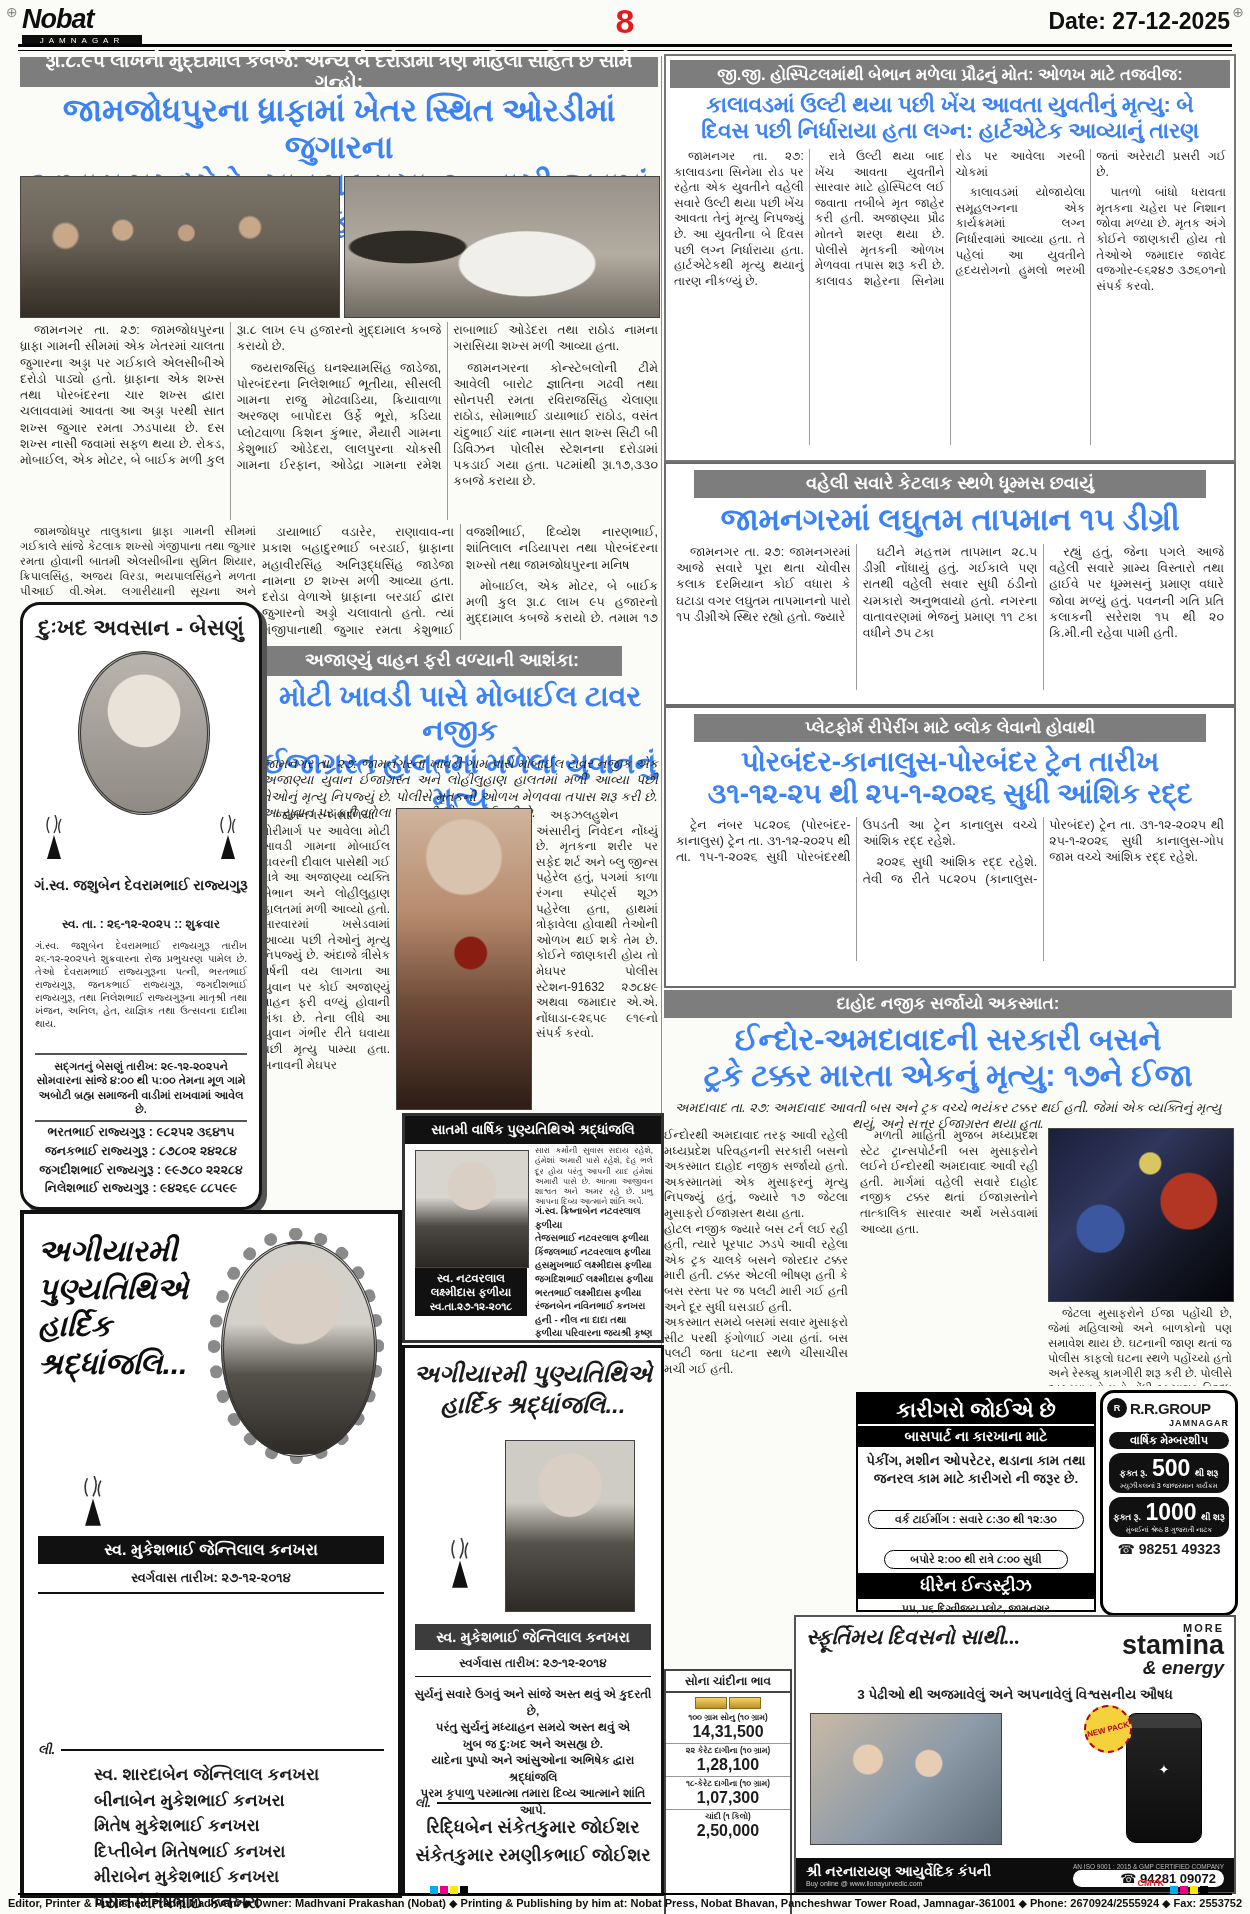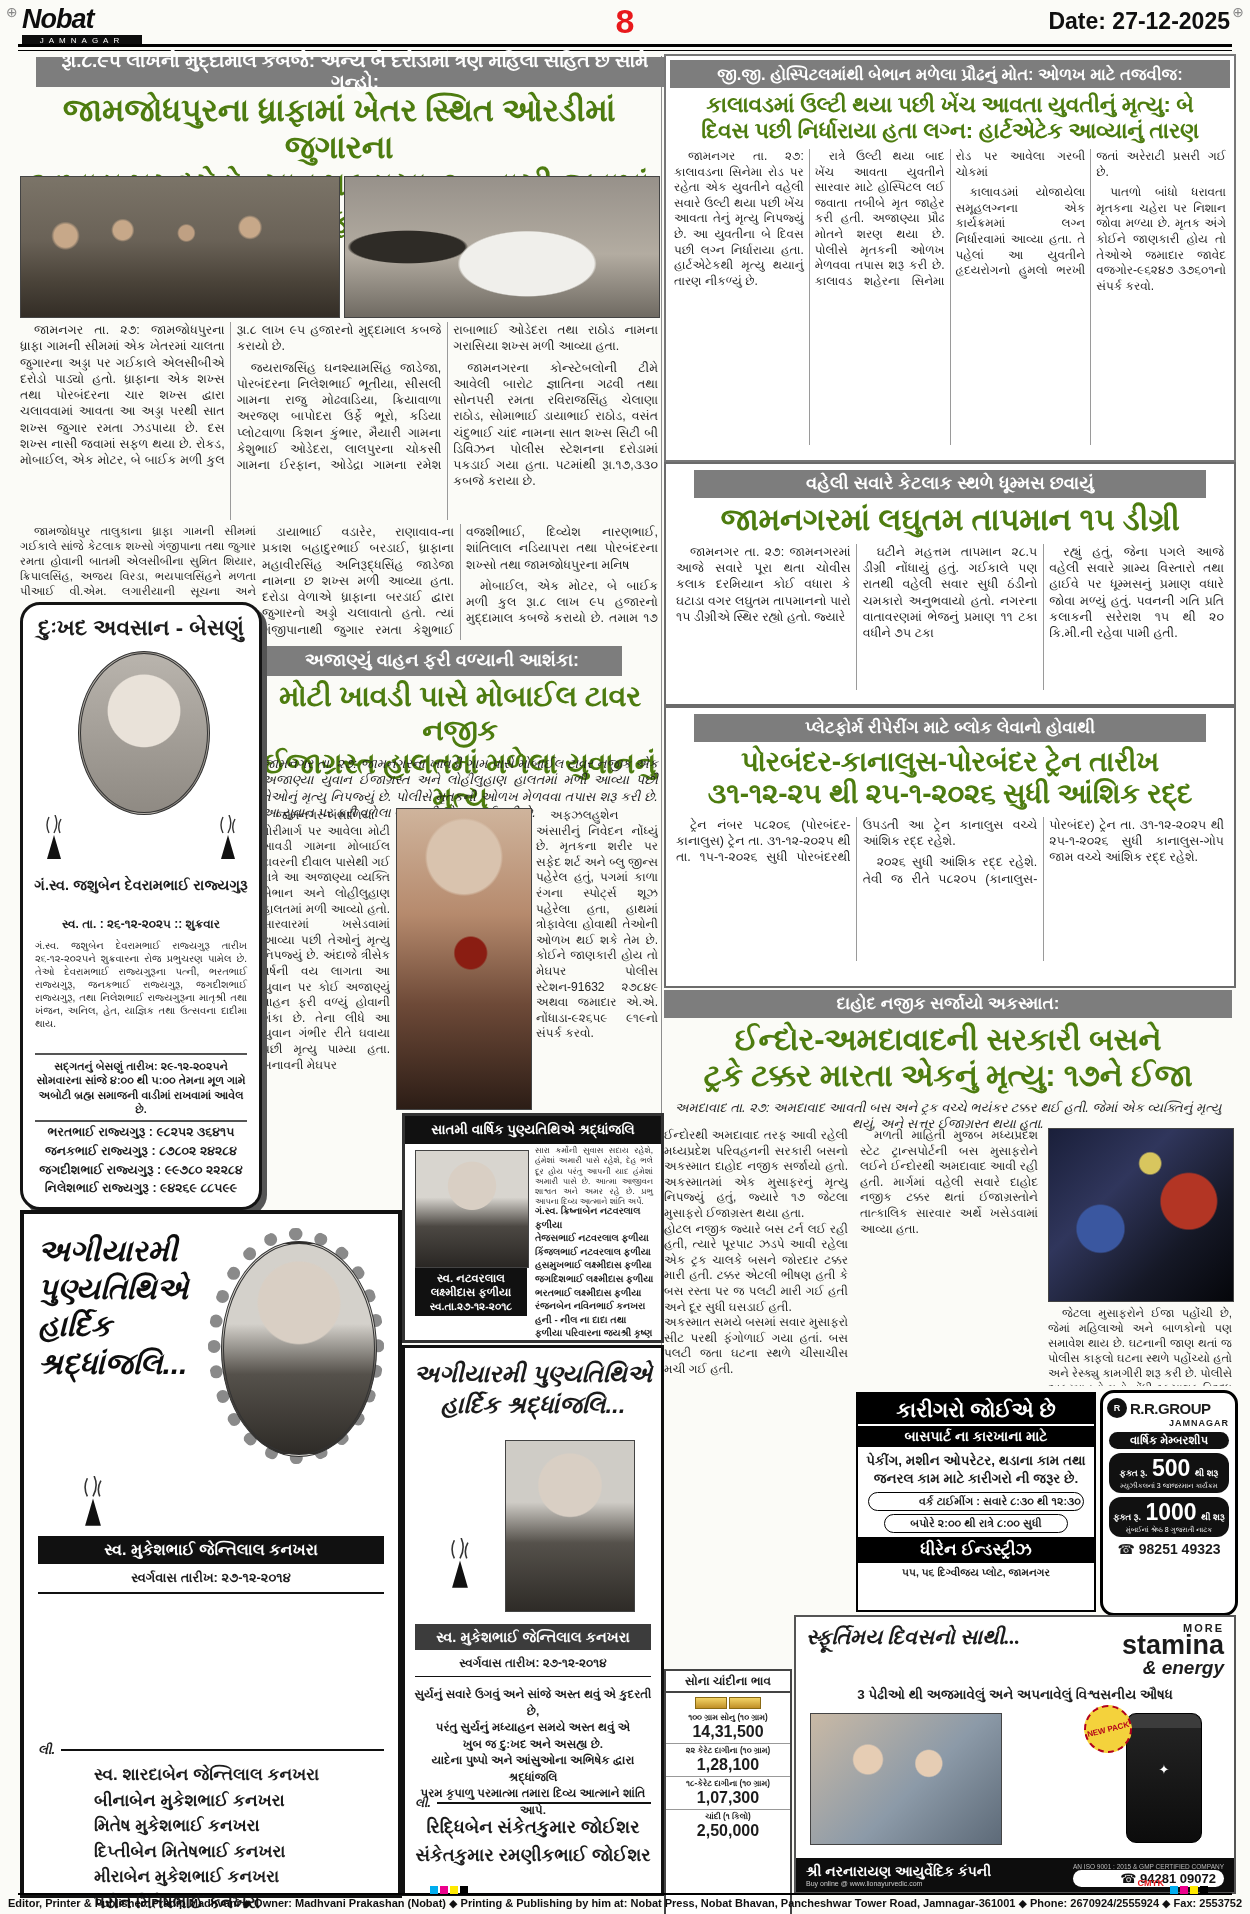--- a/index.html
+++ b/index.html
@@ -1,21 +1,21 @@
 <!DOCTYPE html>
 <html><head>
 <meta charset="utf-8">
 <style>
   html,body{margin:0;padding:0;background:#cfcfcf;}
   .page{position:relative;width:1250px;height:1914px;margin:0 auto;background:#fbfbf7;
         font-family:"Liberation Sans","DejaVu Sans",sans-serif;color:#1c1c1c;overflow:hidden;}
   .abs{position:absolute;}
   .strip{background:#7d7d7d;color:#fff;font-weight:bold;text-align:center;
          display:flex;align-items:center;justify-content:center;line-height:1.1;}
-  .hl{font-weight:800;text-align:center;color:#4d7c0f;line-height:1.16;letter-spacing:-.3px;}
+  .hl{font-weight:800;text-align:center;color:#3b82f6;line-height:1.16;letter-spacing:-.3px;}
   .body-txt{font-size:12.5px;line-height:1.3;text-align:justify;color:#222;overflow:hidden;}
   .body-txt p{margin:0 0 5px;text-indent:14px;}
   .cols2{columns:2;column-gap:12px;column-rule:1px solid #9a9a9a;}
   .cols3{columns:3;column-gap:12px;column-rule:1px solid #9a9a9a;}
   .cols4{columns:4;column-gap:11px;column-rule:1px solid #9a9a9a;}
   .box{border:2px solid #6b6b6b;background:#fff;}
   .preline{white-space:pre-line;}
   .photo{background-color:#777;border:1px solid #444;}
   .vrule{border-left:1px solid #8d8d8d;width:0;}
   .namebar{background:#111;color:#fff;font-weight:bold;text-align:center;display:flex;align-items:center;justify-content:center;}
@@ -39,21 +39,21 @@
     <div style="font-weight:800;font-style:italic;font-size:27px;letter-spacing:-1px;color:#0d0d0d;">Nobat</div>
     <div style="background:#0d0d0d;color:#fff;font-size:8px;letter-spacing:5px;text-align:center;padding:1px 0;width:120px;">JAMNAGAR</div>
   </div>
   <div class="abs" style="left:0;top:2px;width:1250px;text-align:center;font-size:34px;font-weight:800;color:#e8191c;">8</div>
   <div class="abs" style="right:20px;top:8px;font-size:23px;font-weight:800;color:#101010;">Date: 27-12-2025</div>
   <div class="abs" style="left:18px;top:44px;width:1214px;border-top:3px solid #000;"></div>
   <div class="abs" style="left:18px;top:50px;width:1214px;border-top:1px solid #000;"></div>
 
   <div class="abs vrule" style="left:661px;top:56px;height:1330px;"></div>
 
-  <div class="abs strip" style="left:20px;top:57px;width:638px;height:30px;font-size:19px;margin-left:16px;">
+  <div class="abs strip" style="left:20px;top:57px;width:638px;height:30px;font-size:19px;">
       <span>રૂા.૮.૯૫ લાખનો મુદ્દામાલ કબજે: અન્ય બે દરોડામાં ત્રણ મહિલા સહિત છ સામે ગુન્હો:</span>
     </div>
   <div class="abs hl" style="left:20px;top:92px;width:638px;font-size:32px;">
     <div>જામજોધપુરના ધ્રાફામાં ખેતર સ્થિત ઓરડીમાં જુગારના</div>
     <div>અખાડા પર દરોડો: સાત પકડાયા, ૧૦ નાસી જવામાં સફળ</div>
   </div>
 
   <div class="abs photo" style="left:20px;top:176px;width:318px;height:140px;background:
       radial-gradient(circle at 14% 42%, #c7a889 0 4%, transparent 5%),
       radial-gradient(circle at 32% 38%, #c7a889 0 4%, transparent 5%),
@@ -269,21 +269,21 @@
   <div class="abs body-txt" style="left:1048px;top:1306px;width:184px;height:80px;font-size:11.5px;">
     <p>જેટલા મુસાફરોને ઈજા પહોંચી છે, જેમાં મહિલાઓ અને બાળકોનો પણ સમાવેશ થાય છે. ઘટનાની જાણ થતાં જ પોલીસ કાફલો ઘટના સ્થળે પહોંચ્યો હતો અને રેસ્ક્યુ કામગીરી શરૂ કરી છે. પોલીસે અકસ્માતનો ગુનો નોંધી ટ્રકચાલક વિરૂદ્ધ કાર્યવાહી હાથ ધરી છે.</p>
   </div>
 
   <div class="abs" style="left:856px;top:1392px;width:236px;height:216px;border:2px solid #000;background:#fff;">
     <div style="background:#000;color:#fff;text-align:center;padding:4px 0 2px;">
       <div style="font-size:21px;font-weight:800;">કારીગરો જોઈએ છે</div>
       <div style="font-size:14px;font-weight:800;border-top:2px solid #fff;margin-top:2px;padding-top:2px;">બાસપાર્ટ ના કારખાના માટે</div>
     </div>
     <div style="font-size:13.5px;font-weight:800;text-align:center;padding:5px 8px 2px;line-height:1.3;">પેકીંગ, મશીન ઓપરેટર, થડાના કામ તથા જનરલ કામ માટે કારીગરો ની જરૂર છે.</div>
-    <div style="border:1.5px solid #000;border-radius:10px;margin:3px 10px;text-align:right;font-size:11px;font-weight:800;padding:2px;">વર્ક ટાઈમીંગ : સવારે ૮:૩૦ થી ૧૨:૩૦</div>
+    <div style="border:1.5px solid #000;border-radius:10px;margin:21px 10px;text-align:center;font-size:11px;font-weight:800;padding:2px;">વર્ક ટાઈમીંગ : સવારે ૮:૩૦ થી ૧૨:૩૦</div>
     <div style="border:1.5px solid #000;border-radius:10px;margin:3px 26px;text-align:center;font-size:11px;font-weight:800;padding:2px;">બપોરે ૨:૦૦ થી રાત્રે ૮:૦૦ સુધી</div>
     <div style="background:#000;color:#fff;text-align:center;font-size:17px;font-weight:800;padding:3px 0;margin-top:4px;">ધીરેન ઈન્ડસ્ટ્રીઝ</div>
     <div style="text-align:center;font-size:10.5px;font-weight:bold;padding-top:3px;">૫૫, ૫૬ દિગ્વીજય પ્લોટ, જામનગર</div>
   </div>
 
   <div class="abs" style="left:1100px;top:1390px;width:132px;height:220px;border:3px solid #000;border-radius:14px;background:#fff;overflow:hidden;">
     <div style="display:flex;align-items:center;gap:3px;padding:5px 4px 0;">
       <span style="width:20px;height:20px;border-radius:50%;background:#111;color:#fff;display:inline-flex;align-items:center;justify-content:center;font-size:9px;font-weight:800;">R</span>
       <span style="font-size:15px;font-weight:800;letter-spacing:-.5px;">R.R.GROUP</span>
     </div>

